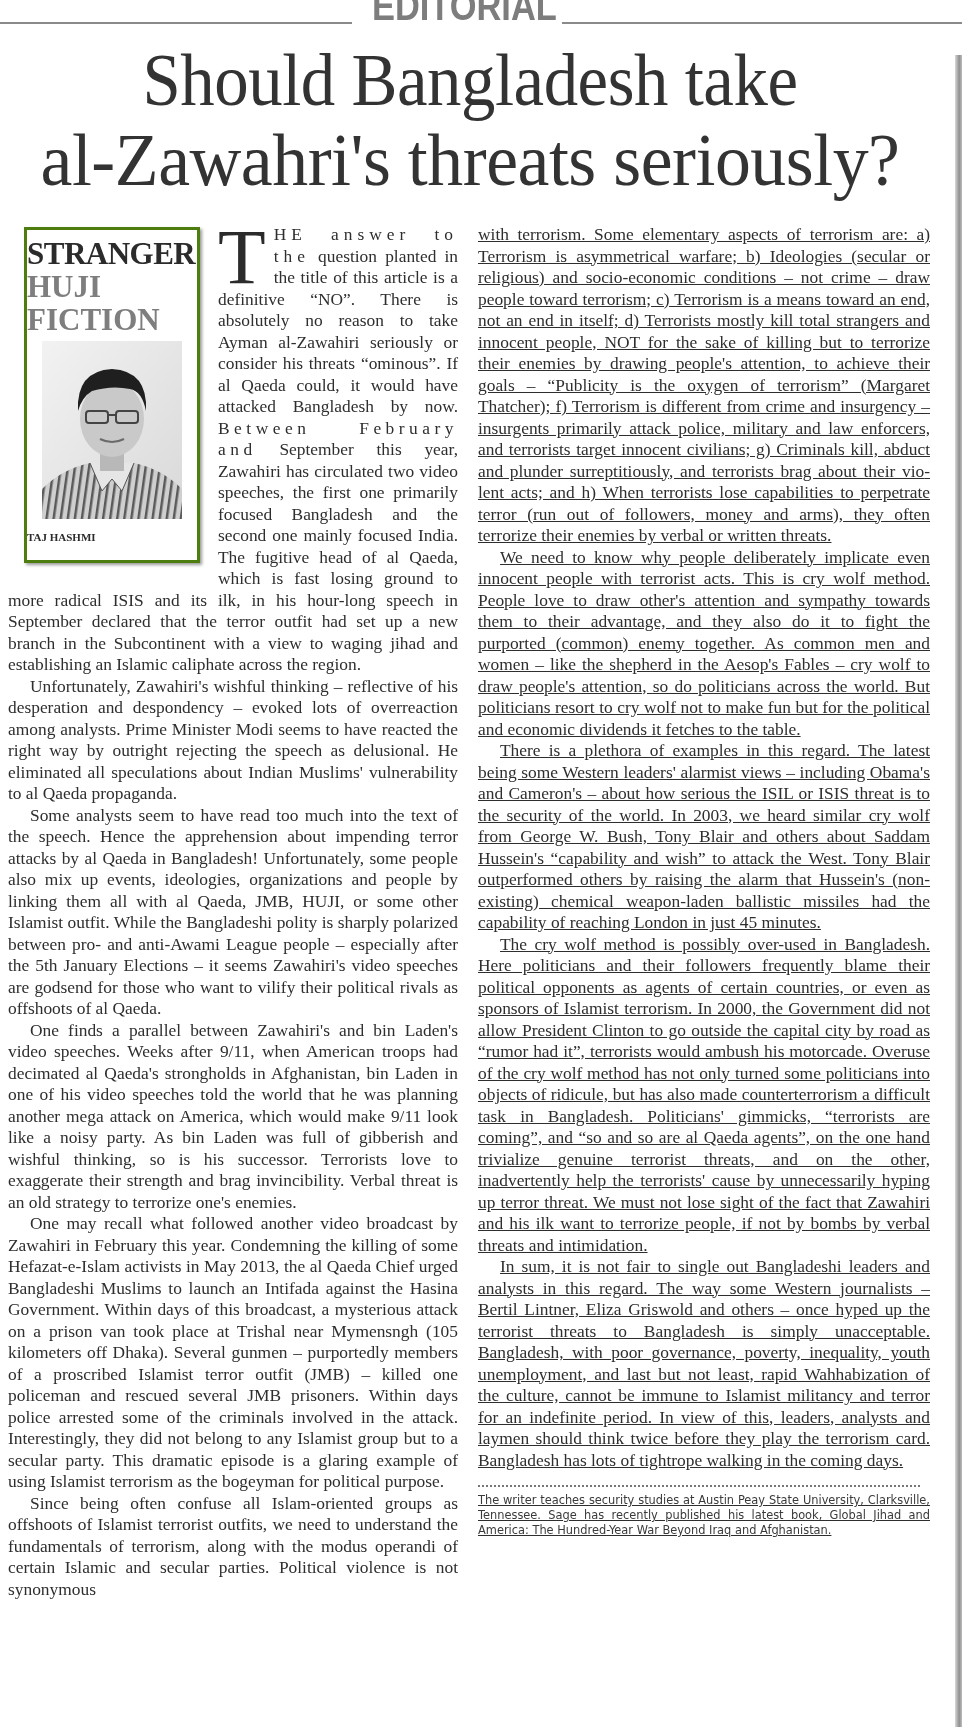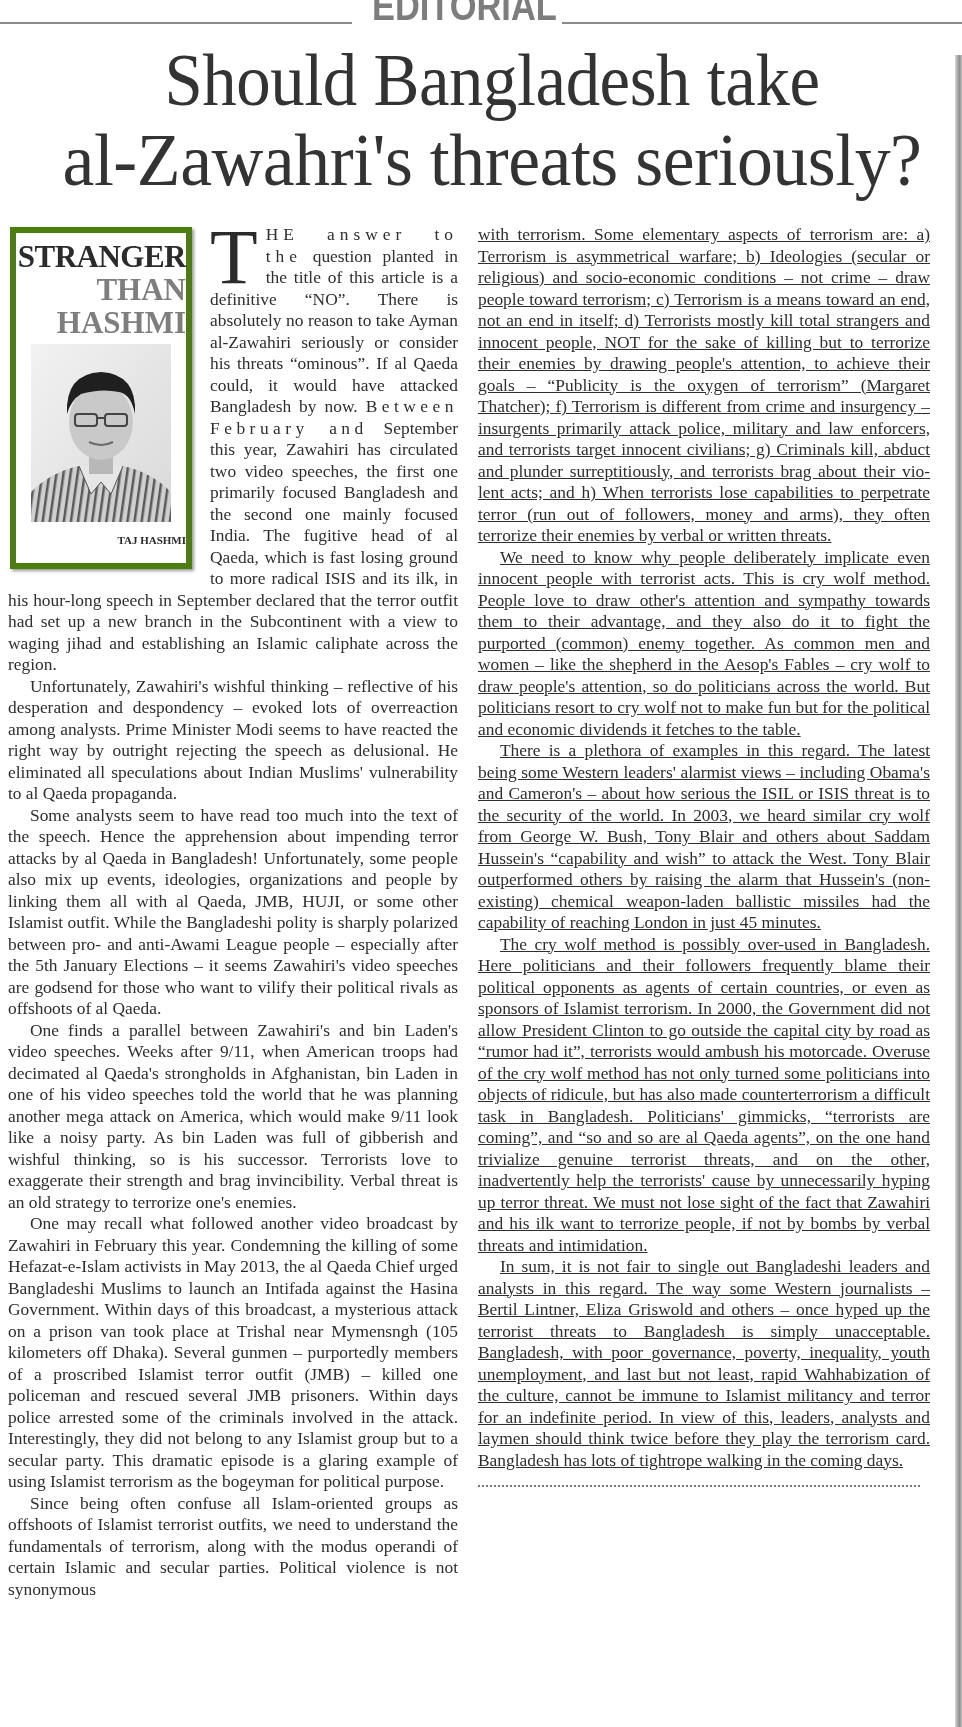--- a/index.html
+++ b/index.html
@@ -23,39 +23,39 @@
   .section-header .rule.right { left: 562px; width: 400px; }
   .section-header .label {
     position: absolute; left: 358px; top: -14px; width: 200px; text-align: center;
     font-family: "Liberation Sans", "DejaVu Sans", sans-serif; font-weight: bold;
     font-size: 40px; color: #7d7d7d; letter-spacing: 0px; line-height: 40px;
     transform: scaleX(0.86);
   }
   .headline {
     position: absolute; left: 0; top: 40px; width: 940px; text-align: center;
     font-size: 74px; line-height: 80px; color: #333333; font-weight: normal;
-    margin: 0; letter-spacing: -0.5px; padding-left: 22px;
+    margin: 0; letter-spacing: -0.5px;
   }
   .headline .line { display: block; white-space: nowrap; }
   .headline .line1 { transform: scaleX(0.93); }
   .headline .line2 { transform: scaleX(0.97); }
 
   .col {
     position: absolute; top: 224px; font-size: 17.4px; line-height: 21.5px;
     text-align: justify; color: #2e2e2e; hyphens: manual;
   }
   .col-left { left: 8px; width: 450px; }
   .col-right { left: 478px; width: 452px; text-decoration: underline; }
   .col p { margin: 0; text-indent: 22px; }
   .col p.noindent { text-indent: 0; }
 
   .author-box {
-    float: left; width: 170px; height: 330px; margin: 3px 18px 6px 2px;
-    border: 6px solid #4d7c0f; box-shadow: 2px 2px 3px #9a9a9a;
-    background: #fff; text-align: right; position: relative;
+    float: left; width: 170px; height: 330px; margin: 3px 18px 6px 16px;
+    border: 3px solid #4d7c0f; box-shadow: 2px 2px 3px #9a9a9a;
+    background: #fff; text-align: left; position: relative;
   }
   .author-box .kicker-1 {
     display: block; font-weight: bold; font-size: 31px; line-height: 32px;
     color: #2b2b2b; margin-top: 8px; letter-spacing: -0.5px; text-indent: 0;
   }
   .author-box .kicker-2 {
     display: block; font-weight: bold; font-size: 31px; line-height: 33px;
     color: #7e7e7e; text-indent: 0;
   }
   .author-photo {
@@ -94,22 +94,22 @@
 </div>
 
 <h1 class="headline">
   <span class="line line1">Should Bangladesh take</span>
   <span class="line line2">al-Zawahri's threats seriously?</span>
 </h1>
 
 <div class="col col-left">
   <div class="author-box">
     <span class="kicker-1">STRANGER</span>
-    <span class="kicker-2">THAN</span>
-    <span class="kicker-2">HASHMI</span>
+    <span class="kicker-2">HUJI</span>
+    <span class="kicker-2">FICTION</span>
     <div class="author-photo">
       <svg width="140" height="178" viewBox="0 0 140 178">
         <defs>
           <linearGradient id="bg" x1="0" y1="0" x2="1" y2="1">
             <stop offset="0" stop-color="#f2f2f2"></stop>
               <stop offset="1" stop-color="#d9d9d9"></stop>
           </linearGradient>
           <pattern id="stripes" width="7" height="10" patternUnits="userSpaceOnUse" patternTransform="rotate(8)">
             <rect width="7" height="10" fill="#cfcfcf"></rect>
               <rect width="2.5" height="10" fill="#5a5a5a"></rect>
@@ -138,13 +138,14 @@
   <p>Since being often confuse all Islam-oriented groups as offshoots of Islamist terrorist outfits, we need to understand the fundamentals of terrorism, along with the modus operandi of certain Islamic and secular parties. Political violence is not synonymous</p>
 </div>
 
 <div class="col col-right">
   <p class="noindent">with terrorism. Some elementary aspects of terrorism are: a) Terrorism is asymmetrical warfare; b) Ideologies (secular or religious) and socio-economic conditions – not crime – draw people toward terror­ism; c) Terrorism is a means toward an end, not an end in itself; d) Terrorists mostly kill total strangers and innocent people, NOT for the sake of killing but to terrorize their enemies by drawing people's attention, to achieve their goals – “Publicity is the oxygen of terror­ism” (Margaret Thatcher); f) Terrorism is different from crime and insurgency – insurgents primarily attack police, military and law enforcers, and terrorists target innocent civilians; g) Criminals kill, abduct and plun­der surreptitiously, and terrorists brag about their vio­lent acts; and h) When terrorists lose capabilities to perpetrate terror (run out of  followers, money and arms), they often terrorize their enemies by verbal or written threats.</p>
   <p>We need to know why people deliberately implicate even innocent people with terrorist acts. This is cry wolf method. People love to draw other's attention and sym­pathy towards them to their advantage, and they also do it to fight the purported (common) enemy together. As common men and women – like the shepherd in the Aesop's Fables – cry wolf to draw people's attention, so do politicians across the world. But politicians resort to cry wolf not to make fun but for the political and eco­nomic dividends it fetches to the table.</p>
   <p>There is a plethora of examples in this regard. The latest being some Western leaders' alarmist views – including Obama's and Cameron's – about how serious the ISIL or ISIS threat is to the security of the world. In 2003, we heard similar cry wolf from George W. Bush, Tony Blair and others about Saddam Hussein's “capabil­ity and wish” to attack the West. Tony Blair outper­formed others by raising the alarm that Hussein's (non-existing) chemical weapon-laden ballistic missiles had the capability of reaching London in just 45 minutes.</p>
   <p>The cry wolf method is possibly over-used in Bangladesh. Here politicians and their followers fre­quently blame their political opponents as agents of certain countries, or even as sponsors of Islamist terror­ism. In 2000, the Government did not allow President Clinton to go outside the capital city by road as “rumor had it”, terrorists would ambush his motorcade. Overuse of the cry wolf method has not only turned some politicians into objects of ridicule, but has also made counterterrorism a difficult task in Bangladesh. Politicians' gimmicks, “terrorists are coming”, and “so and so are al Qaeda agents”, on the one hand  trivialize genuine terrorist threats, and on the other, inadvertently help the terrorists' cause by unnecessarily hyping up terror threat. We must not lose sight of the fact that Zawahiri and his ilk want to terrorize people, if not by bombs by verbal threats and intimidation.</p>
   <p>In sum, it is not fair to single out Bangladeshi leaders and analysts in this regard. The way some Western jour­nalists – Bertil Lintner, Eliza Griswold and others – once hyped up the terrorist threats to Bangladesh is simply unacceptable. Bangladesh, with poor governance, pov­erty, inequality, youth unemployment, and last but not least, rapid Wahhabization of the culture, cannot be immune to Islamist militancy and terror for an indefi­nite period. In view of this, leaders, analysts and laymen should think twice before they play the terrorism card. Bangladesh has lots of tightrope walking in the coming days.</p>
   <div class="footnote-rule"></div>
+  <p class="footnote">The writer teaches security studies at Austin Peay State University, Clarksville, Tennessee. Sage has recently published his latest book, Global Jihad and America: The Hundred-Year War Beyond Iraq and Afghanistan.</p>
 </div>
 
 </body></html>

